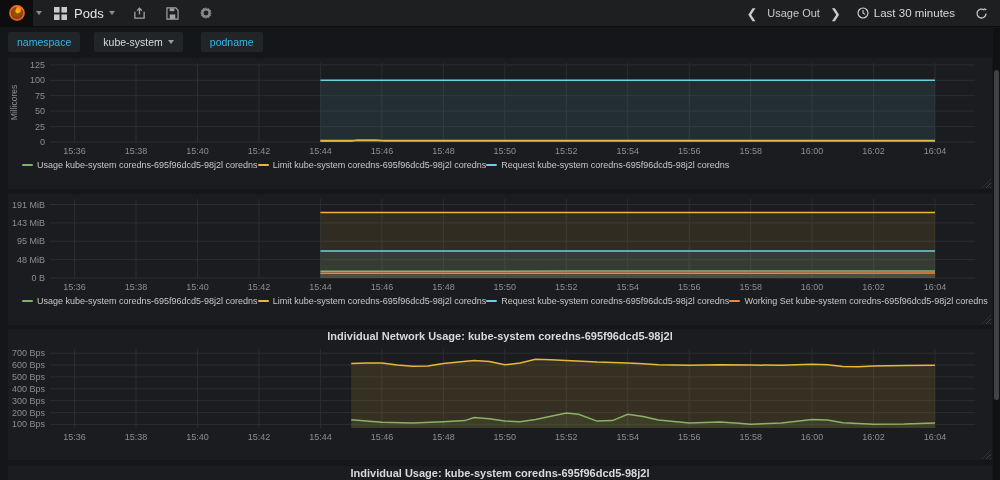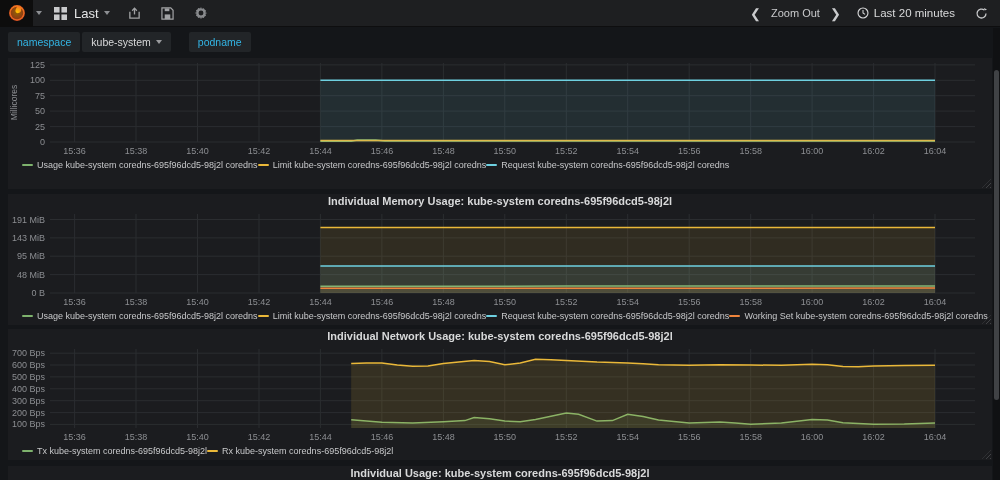--- a/index.html
+++ b/index.html
@@ -16,21 +16,21 @@
   .nav-icons { display:flex; align-items:center; margin-left:18px; gap:20px; }
   .nav-icon { cursor:pointer; display:flex; align-items:center; opacity:.85; }
   .nav-right { margin-left:auto; display:flex; align-items:center; gap:10px; padding-right:12px; }
   .chev { font-size:13px; color:#c9cacc; cursor:pointer; line-height:1; }
   .zoom-out { font-size:11px; color:#c9cacc; cursor:pointer; }
   .time-picker { display:flex; align-items:center; gap:5px; cursor:pointer; font-size:11.5px; color:#d8d9da; margin-left:6px; }
   .refresh-btn { margin-left:10px; cursor:pointer; display:flex; align-items:center; }
 
   
   .submenu { position:absolute; top:28px; left:0; width:1000px; height:27px; display:flex; align-items:center; padding-left:8px; gap:18px; }
-  .var-group { display:flex; align-items:center; gap:2px; }
+  .var-group { display:flex; align-items:center; gap:14px; }
   .var-label, .var-value { height:20px; display:flex; align-items:center; padding:0 9px; background:#222528; border-radius:2px; font-size:10.5px; cursor:pointer; }
   .var-label { color:#33b5e5; cursor:default; }
   .var-value { color:#d8d9da;text-align:center; }
   .var-value .caret { border-top-color:#9a9b9e; }
 
   
   .dashboard { position:absolute; top:55px; left:8px; width:984px; height:425px; }
   .panel { position:absolute; left:0; width:984px; background:#1b1c1f; }
   .panel-title { height:15px; text-align:center; font-size:11px; font-weight:bold; color:#d8d9da; cursor:move; line-height:15px; white-space:nowrap; overflow:hidden; }
   .chart-svg { display:block; }
@@ -62,21 +62,21 @@
   </div>
   <span class="caret brand-caret"></span>
 
   <div class="dash-nav">
     <svg width="13" height="13" viewBox="0 0 14 14">
       <rect x="0" y="0" width="6" height="6" fill="#c9cacc"></rect>
       <rect x="8" y="0" width="6" height="6" fill="#c9cacc"></rect>
       <rect x="0" y="8" width="6" height="6" fill="#c9cacc"></rect>
       <rect x="8" y="8" width="6" height="6" fill="#c9cacc"></rect>
     </svg>
-    <span class="title">Last</span>
+    <span class="title">Pods</span>
     <span class="caret"></span>
   </div>
 
   <div class="nav-icons">
     <span class="nav-icon">
       <svg width="13" height="13" viewBox="0 0 14 14">
         <path d="M2 5v7h10V5" fill="none" stroke="#b9babc" stroke-width="1.4"></path>
         <path d="M7 8V1.5" stroke="#b9babc" stroke-width="1.4" fill="none"></path>
         <path d="M4.5 4 7 1.2 9.5 4" fill="none" stroke="#b9babc" stroke-width="1.4"></path>
       </svg>
@@ -91,28 +91,28 @@
     <span class="nav-icon">
       <svg width="14" height="14" viewBox="0 0 16 16">
         <path d="M8 5.2A2.8 2.8 0 1 0 8 10.8 2.8 2.8 0 1 0 8 5.2zm0-4.2.9 2.1 2.2-.6 1 1.6 1.6 1-.6 2.2L15.2 8l-2.1.9.6 2.2-1.6 1-1 1.6-2.2-.6L8 15.2l-.9-2.1-2.2.6-1-1.6-1.6-1 .6-2.2L.8 8l2.1-.9-.6-2.2 1.6-1 1-1.6 2.2.6z" fill="#9b9da0"></path>
         <circle cx="8" cy="8" r="2" fill="#1e1f21"></circle>
       </svg>
     </span>
   </div>
 
   <div class="nav-right">
     <span class="chev">❮</span>
-    <span class="zoom-out">Zoom Out</span>
+    <span class="zoom-out">Usage Out</span>
     <span class="chev">❯</span>
     <span class="time-picker">
       <svg width="12" height="12" viewBox="0 0 14 14">
         <circle cx="7" cy="7" r="5.8" fill="none" stroke="#d8d9da" stroke-width="1.3"></circle>
         <path d="M7 3.6V7l2.4 1.6" fill="none" stroke="#d8d9da" stroke-width="1.2"></path>
       </svg>
-      <span>Last 20 minutes</span>
+      <span>Last 30 minutes</span>
     </span>
     <span class="refresh-btn">
       <svg width="13" height="13" viewBox="0 0 16 16">
         <path d="M13.5 8a5.5 5.5 0 1 1-2-4.2" fill="none" stroke="#c9cacc" stroke-width="1.6"></path>
         <path d="M11 1.2 12 4.2 14.8 3z" fill="#c9cacc"></path>
       </svg>
     </span>
   </div>
 </div>
 
@@ -194,21 +194,20 @@
         </span>
         <span class="leg-item">
           <span class="leg-dash" style="background: rgb(110, 208, 224);"></span>
           <span>Request kube-system coredns-695f96dcd5-98j2l coredns</span>
         </span>
       </div>
     <div class="grip"></div>
   </div>
 
   <div class="panel" style="top:139px; height:131px;">
-    <div class="panel-title">Individual Memory Usage: kube-system coredns-695f96dcd5-98j2l</div>
     <svg class="chart-svg" width="984" height="100">
         <line x1="66.6" y1="5" x2="66.6" y2="84" stroke="#2b2d30" stroke-width="1"></line>
         <text x="66.6" y="96" text-anchor="middle" font-size="9" fill="#8c8e92" font-family="Liberation Sans, sans-serif">15:36</text>
         <line x1="128.0" y1="5" x2="128.0" y2="84" stroke="#2b2d30" stroke-width="1"></line>
         <text x="128.0" y="96" text-anchor="middle" font-size="9" fill="#8c8e92" font-family="Liberation Sans, sans-serif">15:38</text>
         <line x1="189.5" y1="5" x2="189.5" y2="84" stroke="#2b2d30" stroke-width="1"></line>
         <text x="189.5" y="96" text-anchor="middle" font-size="9" fill="#8c8e92" font-family="Liberation Sans, sans-serif">15:40</text>
         <line x1="251.0" y1="5" x2="251.0" y2="84" stroke="#2b2d30" stroke-width="1"></line>
         <text x="251.0" y="96" text-anchor="middle" font-size="9" fill="#8c8e92" font-family="Liberation Sans, sans-serif">15:42</text>
         <line x1="312.4" y1="5" x2="312.4" y2="84" stroke="#2b2d30" stroke-width="1"></line>
@@ -318,30 +317,20 @@
         <text x="37" y="35.9" text-anchor="end" font-size="9" fill="#8c8e92" font-family="Liberation Sans, sans-serif">500 Bps</text>
         <line x1="42" y1="21.0" x2="967" y2="21.0" stroke="#2b2d30" stroke-width="1"></line>
         <text x="37" y="24.0" text-anchor="end" font-size="9" fill="#8c8e92" font-family="Liberation Sans, sans-serif">600 Bps</text>
         <line x1="42" y1="9.2" x2="967" y2="9.2" stroke="#2b2d30" stroke-width="1"></line>
         <text x="37" y="12.2" text-anchor="end" font-size="9" fill="#8c8e92" font-family="Liberation Sans, sans-serif">700 Bps</text>
         <polygon points="343.2,75.7 358.5,77.1 373.9,78.3 404.6,79.0 435.4,77.8 456.9,76.6 466.1,73.5 481.5,74.7 496.8,77.1 512.2,77.8 527.5,75.4 558.3,69.0 570.6,70.2 589.0,77.1 604.4,76.6 619.7,70.2 635.1,72.4 650.5,75.9 681.2,79.0 711.9,78.1 727.3,79.0 742.7,80.2 773.4,79.0 804.1,75.4 819.5,75.9 834.9,78.7 865.6,80.2 896.3,80.0 927.0,79.0 927.0,84.0 343.2,84.0" fill="#7EB26D" fill-opacity="0.1"></polygon>
         <polyline points="343.2,75.7 358.5,77.1 373.9,78.3 404.6,79.0 435.4,77.8 456.9,76.6 466.1,73.5 481.5,74.7 496.8,77.1 512.2,77.8 527.5,75.4 558.3,69.0 570.6,70.2 589.0,77.1 604.4,76.6 619.7,70.2 635.1,72.4 650.5,75.9 681.2,79.0 711.9,78.1 727.3,79.0 742.7,80.2 773.4,79.0 804.1,75.4 819.5,75.9 834.9,78.7 865.6,80.2 896.3,80.0 927.0,79.0" fill="none" stroke="#7EB26D" stroke-width="1.5"></polyline>
         <polygon points="343.2,19.6 358.5,18.9 373.9,19.1 389.3,21.0 404.6,22.2 420.0,22.0 435.4,19.6 450.7,18.1 466.1,16.5 481.5,17.5 496.8,20.8 512.2,18.9 527.5,15.3 542.9,15.7 558.3,16.5 589.0,18.1 619.7,18.9 635.1,19.8 650.5,20.8 681.2,21.3 711.9,20.8 742.7,21.0 773.4,21.3 804.1,20.3 819.5,20.8 834.9,22.5 850.2,22.8 865.6,22.0 896.3,21.5 927.0,21.3 927.0,84.0 343.2,84.0" fill="#EAB839" fill-opacity="0.13"></polygon>
         <polyline points="343.2,19.6 358.5,18.9 373.9,19.1 389.3,21.0 404.6,22.2 420.0,22.0 435.4,19.6 450.7,18.1 466.1,16.5 481.5,17.5 496.8,20.8 512.2,18.9 527.5,15.3 542.9,15.7 558.3,16.5 589.0,18.1 619.7,18.9 635.1,19.8 650.5,20.8 681.2,21.3 711.9,20.8 742.7,21.0 773.4,21.3 804.1,20.3 819.5,20.8 834.9,22.5 850.2,22.8 865.6,22.0 896.3,21.5 927.0,21.3" fill="none" stroke="#EAB839" stroke-width="1.5"></polyline>
       </svg>
-    <div class="legend">
-        <span class="leg-item">
-          <span class="leg-dash" style="background: rgb(126, 178, 109);"></span>
-          <span>Tx kube-system coredns-695f96dcd5-98j2l</span>
-        </span>
-        <span class="leg-item">
-          <span class="leg-dash" style="background: rgb(234, 184, 57);"></span>
-          <span>Rx kube-system coredns-695f96dcd5-98j2l</span>
-        </span>
-      </div>
     <div class="grip"></div>
   </div>
 
   <div class="panel" style="top:411px; height:20px;">
     <div class="panel-title">Individual Usage: kube-system coredns-695f96dcd5-98j2l</div>
   </div>
 
 </div>
 
 <div class="scroll-track">

